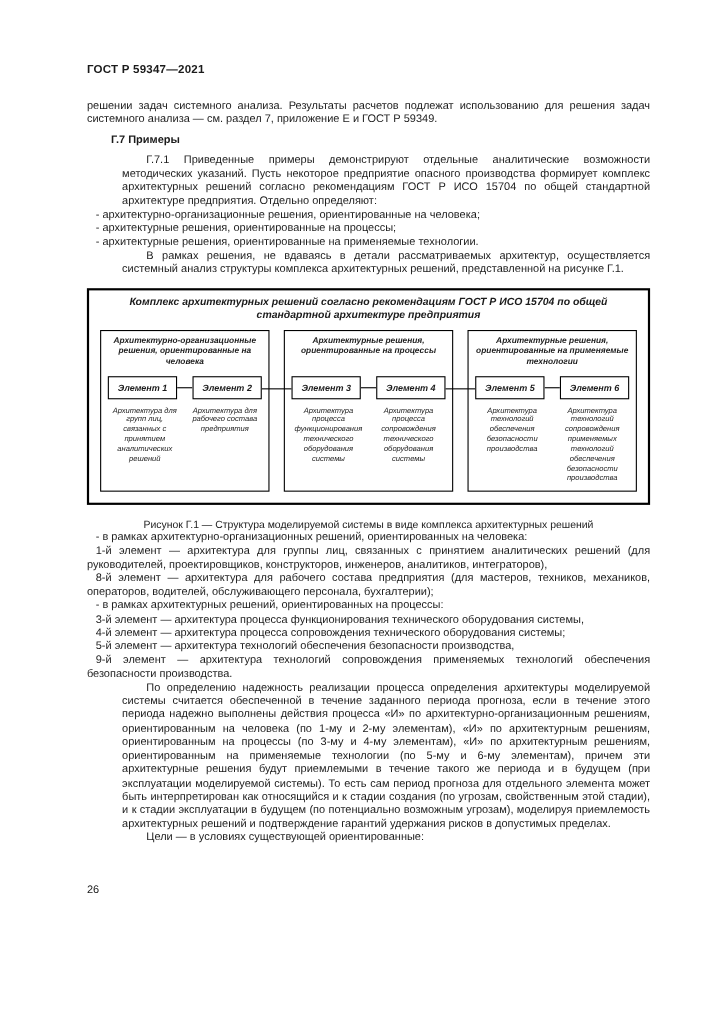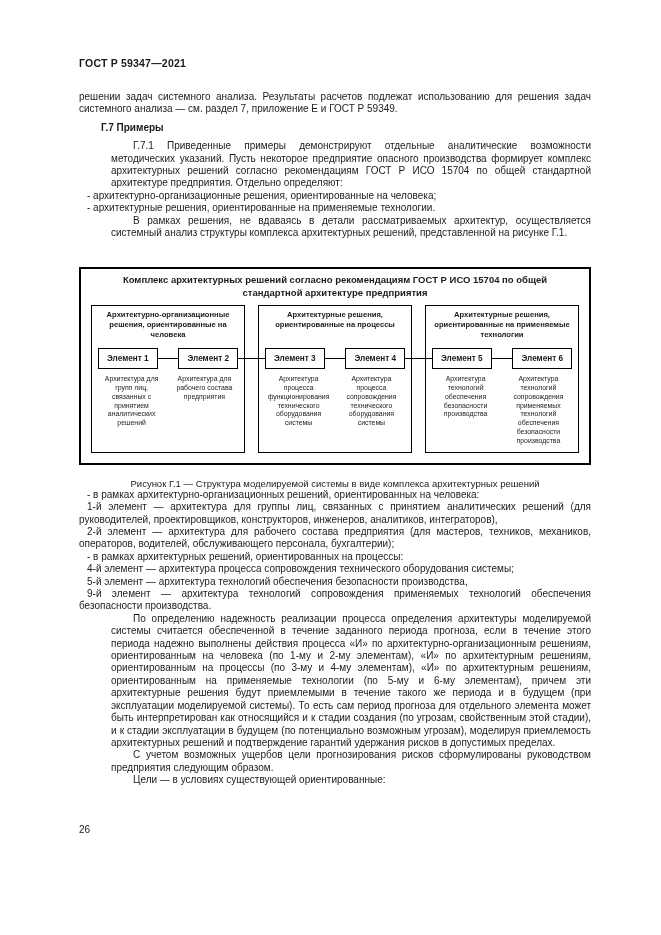--- a/index.html
+++ b/index.html
@@ -10,49 +10,50 @@
     color: #1b1b1b;
   }
   .page { position: relative; width: 661px; height: 838px; overflow: hidden; background: #fff; }
   .content { position: absolute; left: 79px; top: 57px; width: 512px; }
   .doc-header { font-size: 10.5px; font-weight: bold; margin-bottom: 22px; letter-spacing: .2px; }
   .para { font-size: 10px; line-height: 12.4px; text-align: justify; margin: 0; }
   .indent { text-indent: 22px; margin-left: 32px; }
   .list { text-indent: 8px; }
   .heading { font-weight: bold; text-indent: 22px; margin: 6px 0; font-size: 10px; line-height: 12.4px; }
 
-  .figure { margin-top: 28px; border: 2px solid #000; background: #fff; }
+  .figure { margin-top: 10px; border: 2px solid #000; background: #fff; font-style: italic; }
   .figure-title { font-size: 9.5px; font-weight: bold; text-align: center; line-height: 1.3; padding: 5px 30px 6px; }
   .groups { position: relative; display: flex; gap: 13px; padding: 0 10px 10px; border-radius: 12px; }
   .group { flex: 1; border: 1px solid #000; padding: 4px 6px 6px; background: #fff; }
   .group-header { font-size: 7.6px; font-weight: bold; text-align: center; line-height: 1.3; height: 33px; }
   .elements { display: flex; align-items: center; margin-top: 3px; height: 24px; }
   .element-box { border: 1.5px solid #000; background: #fff; font-size: 8.2px; font-weight: bold; padding: 5px 8px; white-space: nowrap; position: relative; z-index: 2; }
   .connector { flex: 1; border-top: 1px solid #000; height: 0; }
   .descs { display: flex; justify-content: space-between; margin-top: 5px; }
   .desc { width: 48%; font-size: 6.9px; line-height: 1.28; text-align: center; }
   .cross-connector { position: absolute; height: 0; border-top: 1px solid #000; top: 53px; z-index: 1; }
   .cc1 { left: calc(33.7% - 14px); width: 28px; }
   .cc2 { left: calc(66.3% - 14px); width: 28px; }
   .figure-caption { font-size: 9.5px; text-align: center; margin-top: 13px; }
   .after-figure { margin-top: 26px; }
-  .page-number { position: absolute; left: 79px; top: 824px; font-size: 10px; }
+  .page-number { position: absolute; left: 79px; top: 804px; font-size: 10px; }
 </style>
 </head>
 <body>
 
 <div class="page">
   <div class="content">
 
     <div class="doc-header">ГОСТ Р 59347—2021</div>
 
     <p class="para plain">решении задач системного анализа. Результаты расчетов подлежат использованию для решения задач системного анализа — см. раздел 7, приложение Е и ГОСТ Р 59349.</p>
     <p class="para heading">Г.7 Примеры</p>
     <p class="para indent">Г.7.1 Приведенные примеры демонстрируют отдельные аналитические возможности методических указаний. Пусть некоторое предприятие опасного производства формирует комплекс архитектурных решений согласно рекомендациям ГОСТ Р ИСО 15704 по общей стандартной архитектуре предприятия. Отдельно определяют:</p>
     <p class="para list">- архитектурно-организационные решения, ориентированные на человека;</p>
+    <p class="para list">- архитектурные решения, ориентированные на процессы;</p>
     <p class="para list">- архитектурные решения, ориентированные на применяемые технологии.</p>
     <p class="para indent">В рамках решения, не вдаваясь в детали рассматриваемых архитектур, осуществляется системный анализ структуры комплекса архитектурных решений, представленной на рисунке Г.1.</p>
 
     <div class="figure">
       <div class="figure-title">Комплекс архитектурных решений согласно рекомендациям ГОСТ Р ИСО 15704 по общей стандартной архитектуре предприятия</div>
       <div class="groups">
 
         <div class="group">
           <div class="group-header">Архитектурно-организационные решения, ориентированные на человека</div>
           <div class="elements">
@@ -94,24 +95,24 @@
 
         <div class="cross-connector cc1"></div>
         <div class="cross-connector cc2"></div>
       </div>
     </div>
 
     <div class="figure-caption">Рисунок Г.1 — Структура моделируемой системы в виде комплекса архитектурных решений</div>
 
     <p class="para list">- в рамках архитектурно-организационных решений, ориентированных на человека:</p>
     <p class="para list">1-й элемент — архитектура для группы лиц, связанных с принятием аналитических решений (для руководителей, проектировщиков, конструкторов, инженеров, аналитиков, интеграторов),</p>
-    <p class="para list">2-й элемент — архитектура для рабочего состава предприятия (для мастеров, техников, механиков, операторов, водителей, обслуживающего персонала, бухгалтерии);</p>
+    <p class="para list">8-й элемент — архитектура для рабочего состава предприятия (для мастеров, техников, механиков, операторов, водителей, обслуживающего персонала, бухгалтерии);</p>
     <p class="para list">- в рамках архитектурных решений, ориентированных на процессы:</p>
+    <p class="para list">3-й элемент — архитектура процесса функционирования технического оборудования системы,</p>
     <p class="para list">4-й элемент — архитектура процесса сопровождения технического оборудования системы;</p>
     <p class="para list">5-й элемент — архитектура технологий обеспечения безопасности производства,</p>
     <p class="para list">9-й элемент — архитектура технологий сопровождения применяемых технологий обеспечения безопасности производства.</p>
     <p class="para indent">По определению надежность реализации процесса определения архитектуры моделируемой системы считается обеспеченной в течение заданного периода прогноза, если в течение этого периода надежно выполнены действия процесса «И» по архитектурно-организационным решениям, ориентированным на человека (по 1-му и 2-му элементам), «И» по архитектурным решениям, ориентированным на процессы (по 3-му и 4-му элементам), «И» по архитектурным решениям, ориентированным на применяемые технологии (по 5-му и 6-му элементам), причем эти архитектурные решения будут приемлемыми в течение такого же периода и в будущем (при эксплуатации моделируемой системы). То есть сам период прогноза для отдельного элемента может быть интерпретирован как относящийся и к стадии создания (по угрозам, свойственным этой стадии), и к стадии эксплуатации в будущем (по потенциально возможным угрозам), моделируя приемлемость архитектурных решений и подтверждение гарантий удержания рисков в допустимых пределах.</p>
-    <p class="para indent">С учетом возможных ущербов цели прогнозирования рисков сформулированы руководством предприятия следующим образом.</p>
     <p class="para indent">Цели — в условиях существующей ориентированные:</p>
   </div>
 
   <div class="page-number">26</div>
 </div>
 
 </body></html>

